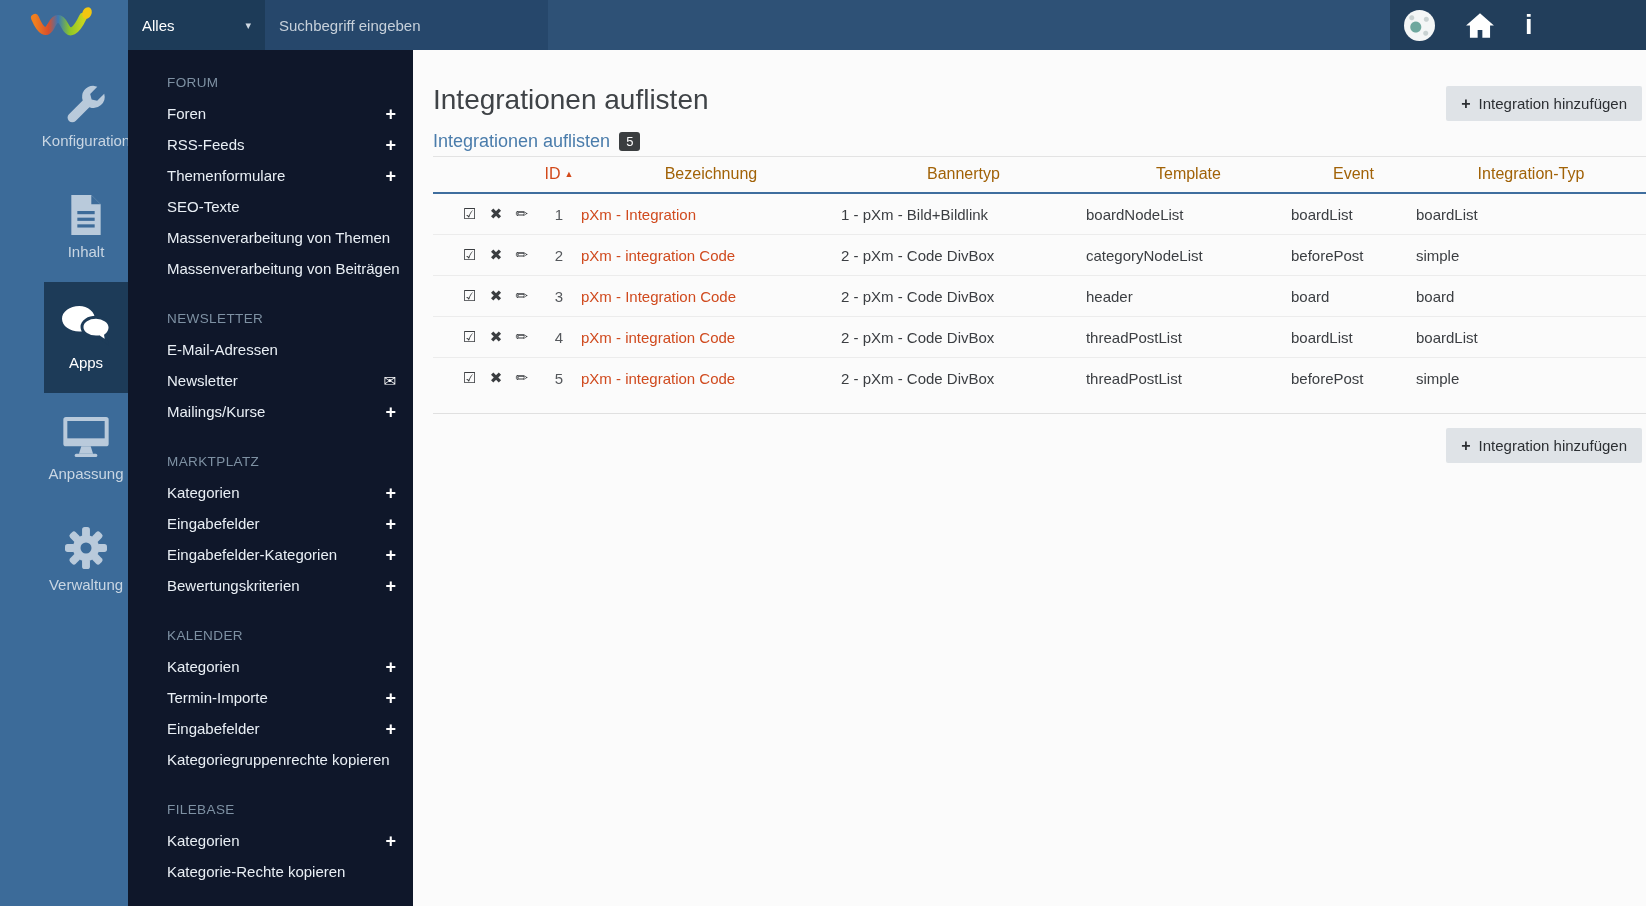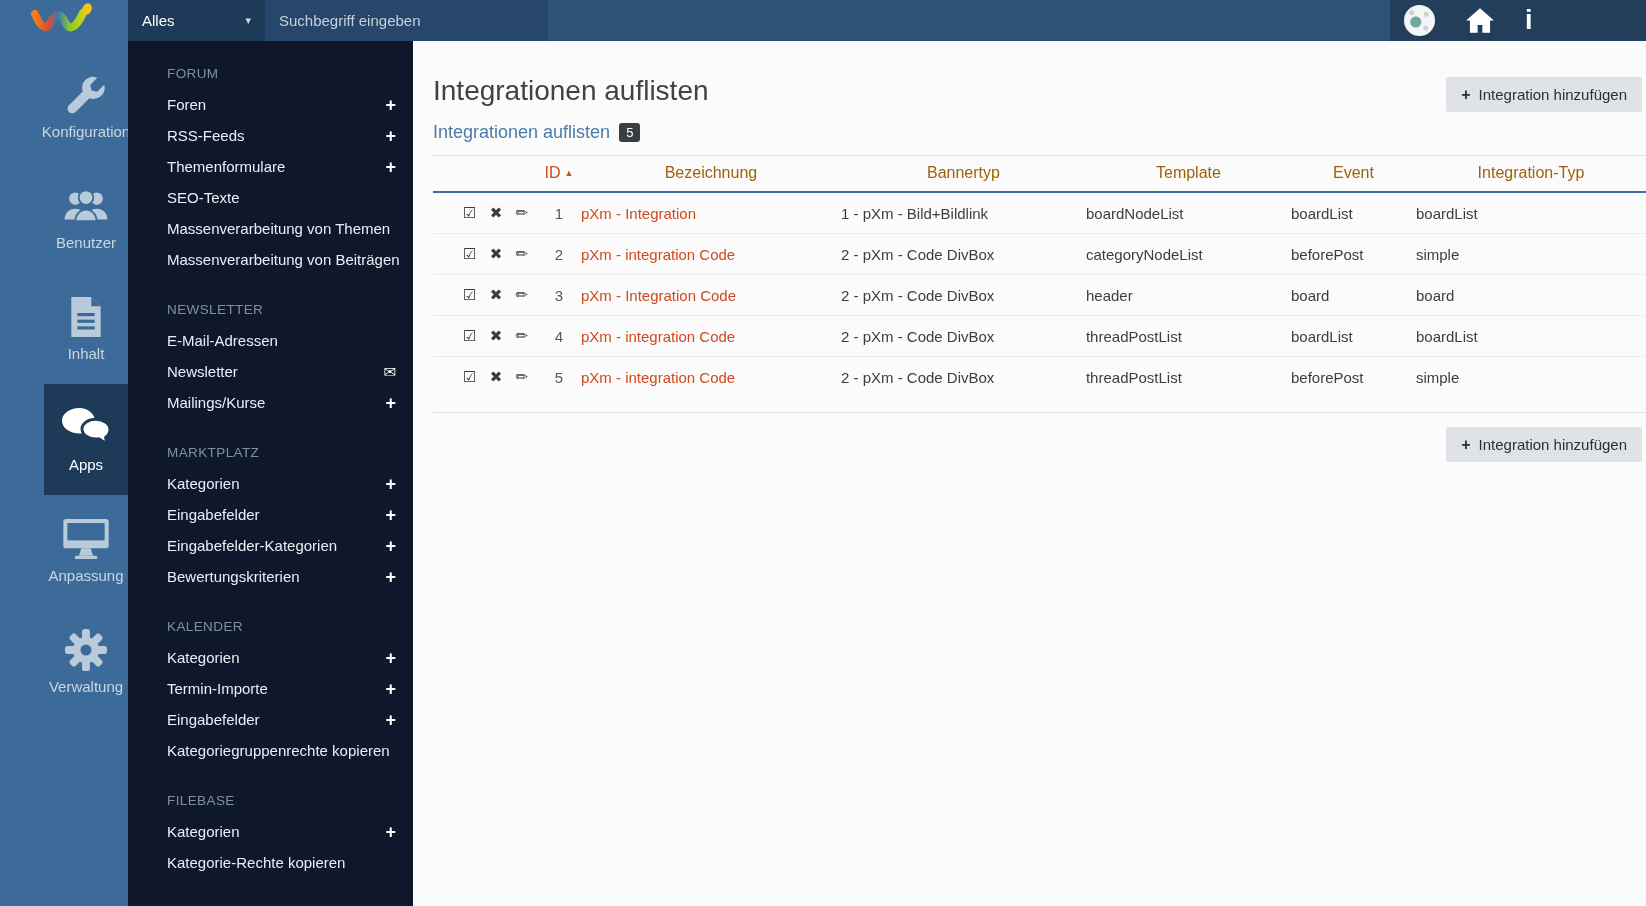--- a/index.html
+++ b/index.html
@@ -3,21 +3,21 @@
 <meta charset="utf-8">
 <style>
   * { margin:0; padding:0; box-sizing:border-box; }
   html,body { width:1646px; height:906px; overflow:hidden; }
   body {
     font-family:"Liberation Sans","DejaVu Sans",sans-serif;
     background:#fbfbfb; color:#3b3e42;
     display:flex; flex-direction:column;
   }
   
-  .topbar { height:41px; display:flex; flex:0 0 auto; }
+  .topbar { height:50px; display:flex; flex:0 0 auto; }
   .logo-block { width:128px; background:#3c6b99; display:flex; align-items:center; justify-content:center; cursor:pointer; }
   .scope-select { width:137px; background:#1d3b58; color:#fff; display:flex; align-items:center; justify-content:space-between; padding:0 14px; font-size:15px; cursor:pointer; }
   .scope-caret { font-size:11px; color:#cfd9e3; }
   .search-box { width:283px; background:#26476b; display:flex; align-items:center; }
   .search-box input { width:100%; background:transparent; border:0; outline:none; color:#e6ecf2; font-size:15px; padding:0 14px; font-family:inherit; }
   .search-box input::placeholder { color:#c6d0da; opacity:1; }
   .topbar-spacer { flex:1; background:#2e5176; }
   .user-panel { width:256px; background:#223e5b; display:flex; align-items:center; gap:30px; padding:0 95px 0 14px; }
   .avatar { width:31px; height:31px; border-radius:50%; flex:0 0 auto; cursor:pointer;
     background:
@@ -50,21 +50,21 @@
   
   .content-col { flex:1; display:flex; flex-direction:column; min-width:0; }
   .content { flex:1; background:#fbfbfb; padding:0 0 0 20px; position:relative; overflow:hidden; }
   .page-title { font-size:28px; font-weight:400; color:#3f4347; margin-top:34px; }
   .add-btn { position:absolute; top:36px; right:4px; height:35px; background:#dfe3e7; border:0; border-radius:2px;
     font-family:inherit; font-size:15px; color:#2c2f33; padding:0 15px; cursor:pointer; display:flex; align-items:center; gap:8px; }
   .btn-plus { font-weight:700; font-size:16px; }
   .section-row { margin-top:15px; display:flex; align-items:center; }
   .section-link { color:#4a7cab; font-size:18px; text-decoration:none; cursor:pointer; }
   .count-badge { background:#3b3e40; color:#fff; font-size:13px; padding:2px 7px; border-radius:3px; margin-left:9px; }
-  .table-wrap { margin-top:12px; border-bottom:1px solid #e0e0e0; padding-bottom:15px; }
+  .table-wrap { margin-top:4px; border-bottom:1px solid #e0e0e0; padding-bottom:15px; }
   table { width:100%; border-collapse:collapse; }
   th { font-weight:400; font-size:16px; color:#a16207; text-align:center; padding:8px 0 9px;
        border-top:1px solid #e3e3e3; border-bottom:2px solid #3f6e9e; cursor:pointer; }
   th.id-col { color:#d2491a; text-align:center; white-space:nowrap; }
   .sort-arrow { color:#d2491a; font-size:9px; vertical-align:2px; margin-left:4px; }
   td { font-size:15px; color:#3b3e42; padding:11px 0; border-bottom:1px solid #ececec; }
   tr:last-child td { border-bottom:0; }
   td.id-cell { text-align:center; color:#55585c; }
   td.actions { padding-left:30px; white-space:nowrap; }
   .row-icon { color:#3a3d40; margin-right:9px; cursor:pointer; font-size:15px; }
@@ -120,33 +120,20 @@
 
     <div class="rail-item">
       <span class="rail-icon">
         <svg width="42" height="42" viewBox="0 0 32 32" fill="currentColor">
           <path d="M21.5 2a8.5 8.5 0 0 0-8 11.3L3 23.8a3.6 3.6 0 1 0 5.1 5.1L18.6 18.4A8.5 8.5 0 0 0 29.9 8.2l-5.4 5.4-4.2-1.1-1.1-4.2 5.4-5.4A8.6 8.6 0 0 0 21.5 2z"></path>
         </svg>
       </span>
       <span class="rail-label">Konfiguration</span>
     </div>
 
-    <div class="rail-item">
-      <span class="rail-icon">
-        <svg width="46" height="36" viewBox="0 0 40 32" fill="currentColor">
-          <circle cx="10.5" cy="9.5" r="5.5"></circle>
-            <circle cx="29.5" cy="9.5" r="5.5"></circle>
-          <path d="M1 28c0-5.5 4-9.5 9.5-9.5 2.2 0 4.1.7 5.6 1.9-2.6 1.9-4.3 4.6-4.3 7.6z"></path>
-          <path d="M39 28c0-5.5-4-9.5-9.5-9.5-2.2 0-4.1.7-5.6 1.9 2.6 1.9 4.3 4.6 4.3 7.6z"></path>
-          <circle cx="20" cy="8.5" r="6.5" stroke="var(--cut)" stroke-width="1.6"></circle>
-          <path d="M10.5 29.5c0-6 4.2-10.3 9.5-10.3s9.5 4.3 9.5 10.3z" stroke="var(--cut)" stroke-width="1.6"></path>
-        </svg>
-      </span>
-      <span class="rail-label">Benutzer</span>
-    </div>
 
     <div class="rail-item">
       <span class="rail-icon">
         <svg width="32" height="40" viewBox="0 0 24 30" fill="currentColor">
           <path d="M1 0h15l7 7v23H1z"></path>
           <path d="M16 0v7h7z" fill="var(--cut)"></path>
           <path d="M15.2 0l7.8 7.8-1.6 1.6L13.6 1.6z" fill="var(--cut)" opacity="0"></path>
           <rect x="5.5" y="12" width="13" height="2.4" fill="var(--cut)"></rect>
           <rect x="5.5" y="17" width="13" height="2.4" fill="var(--cut)"></rect>
           <rect x="5.5" y="22" width="13" height="2.4" fill="var(--cut)"></rect>

